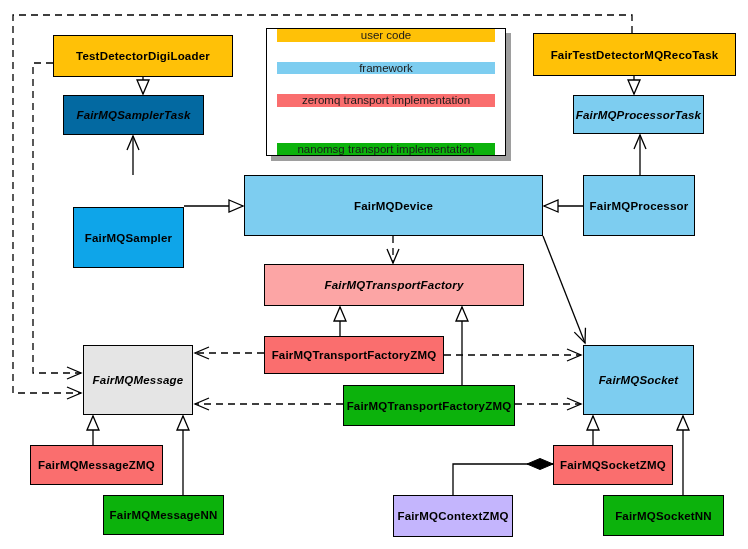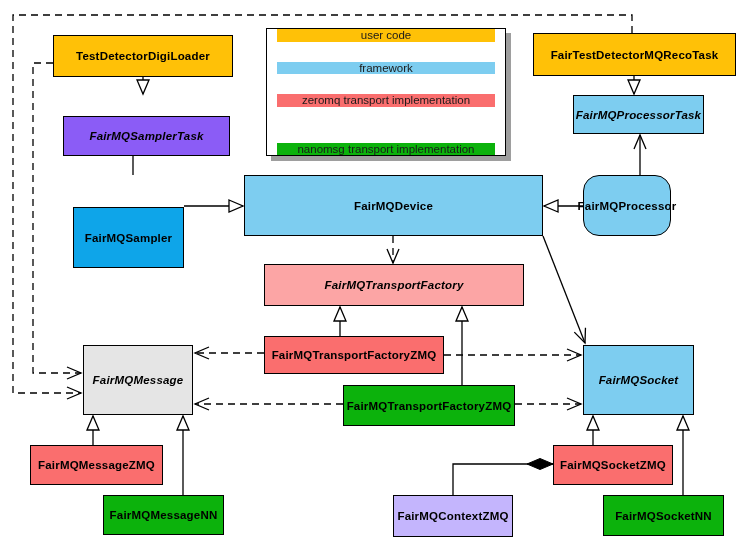--- a/index.html
+++ b/index.html
@@ -71,33 +71,33 @@
       </g>
   </svg>
 
   <div id="nodes">
       <div class="node" style="left: 53px; top: 35px; width: 180px; height: 42px; background: rgb(255, 193, 7);">
         <span>TestDetectorDigiLoader</span>
       </div>
       <div class="node" style="left: 533px; top: 33px; width: 203px; height: 43px; background: rgb(255, 193, 7);">
         <span>FairTestDetectorMQRecoTask</span>
       </div>
-      <div class="node abstract" style="left: 63px; top: 95px; width: 167px; height: 40px; background: #8b5cf6; margin-top: 21px;">
+      <div class="node abstract" style="left: 63px; top: 95px; width: 141px; height: 40px; background: #0369a1;">
         <span>FairMQSamplerTask</span>
       </div>
       <div class="node abstract" style="left: 573px; top: 95px; width: 131px; height: 39px; background: rgb(125, 205, 240);">
         <span>FairMQProcessorTask</span>
       </div>
       <div class="node" style="left: 73px; top: 159px; width: 111px; height: 61px; background: #0ea5e9; margin-top: 48px;">
         <span>FairMQSampler</span>
       </div>
       <div class="node" style="left: 244px; top: 175px; width: 299px; height: 61px; background: rgb(125, 205, 240);">
         <span>FairMQDevice</span>
       </div>
-      <div class="node" style="left: 583px; top: 175px; width: 88px; height: 61px; background: rgb(125, 205, 240); border-radius: 16px;">
+      <div class="node" style="left: 583px; top: 175px; width: 112px; height: 61px; background: rgb(125, 205, 240);">
         <span>FairMQProcessor</span>
       </div>
       <div class="node abstract" style="left: 264px; top: 264px; width: 260px; height: 42px; background: #fca5a5;">
         <span>FairMQTransportFactory</span>
       </div>
       <div class="node" style="left: 264px; top: 336px; width: 180px; height: 38px; background: rgb(250, 110, 110);">
         <span>FairMQTransportFactoryZMQ</span>
       </div>
       <div class="node" style="left: 343px; top: 385px; width: 172px; height: 41px; background: rgb(12, 178, 12);">
         <span>FairMQTransportFactoryZMQ</span>

